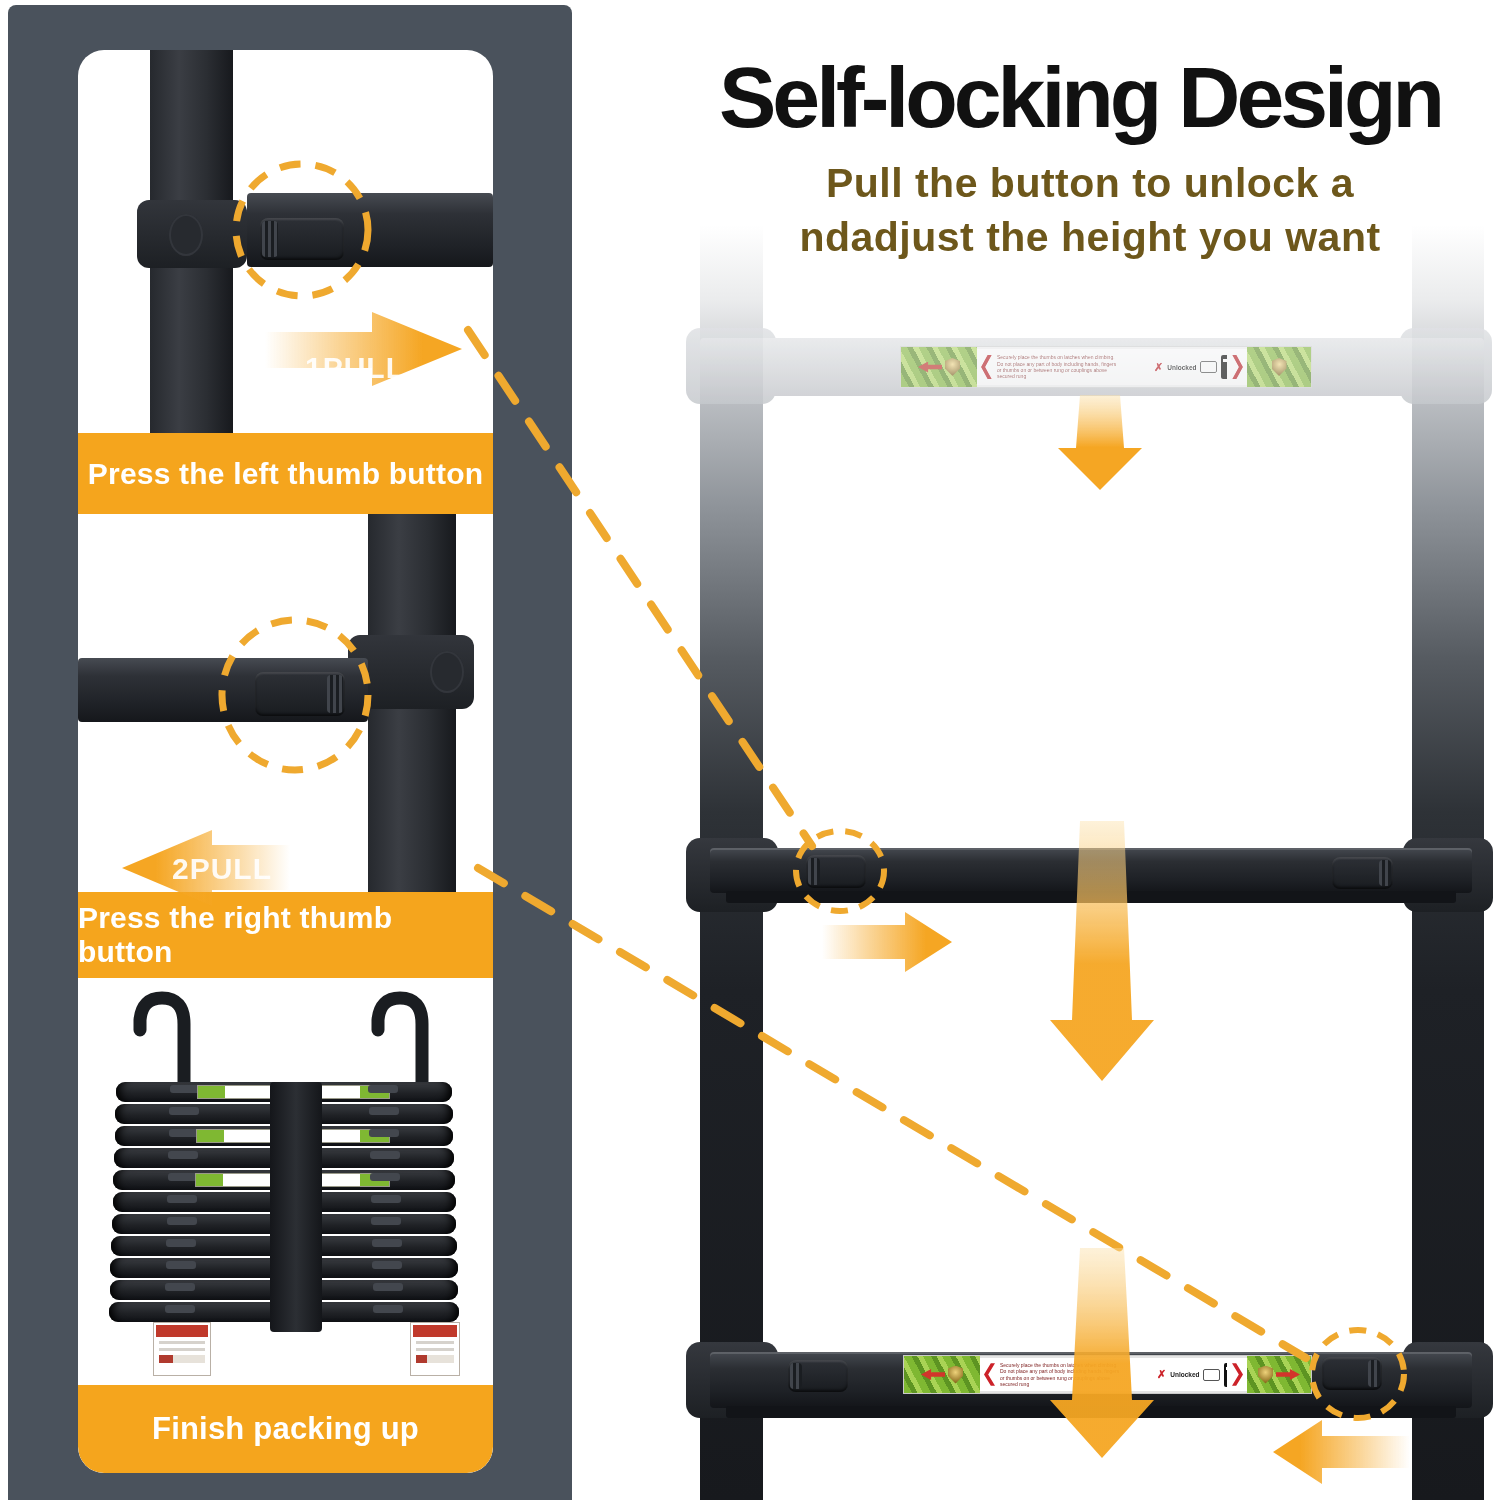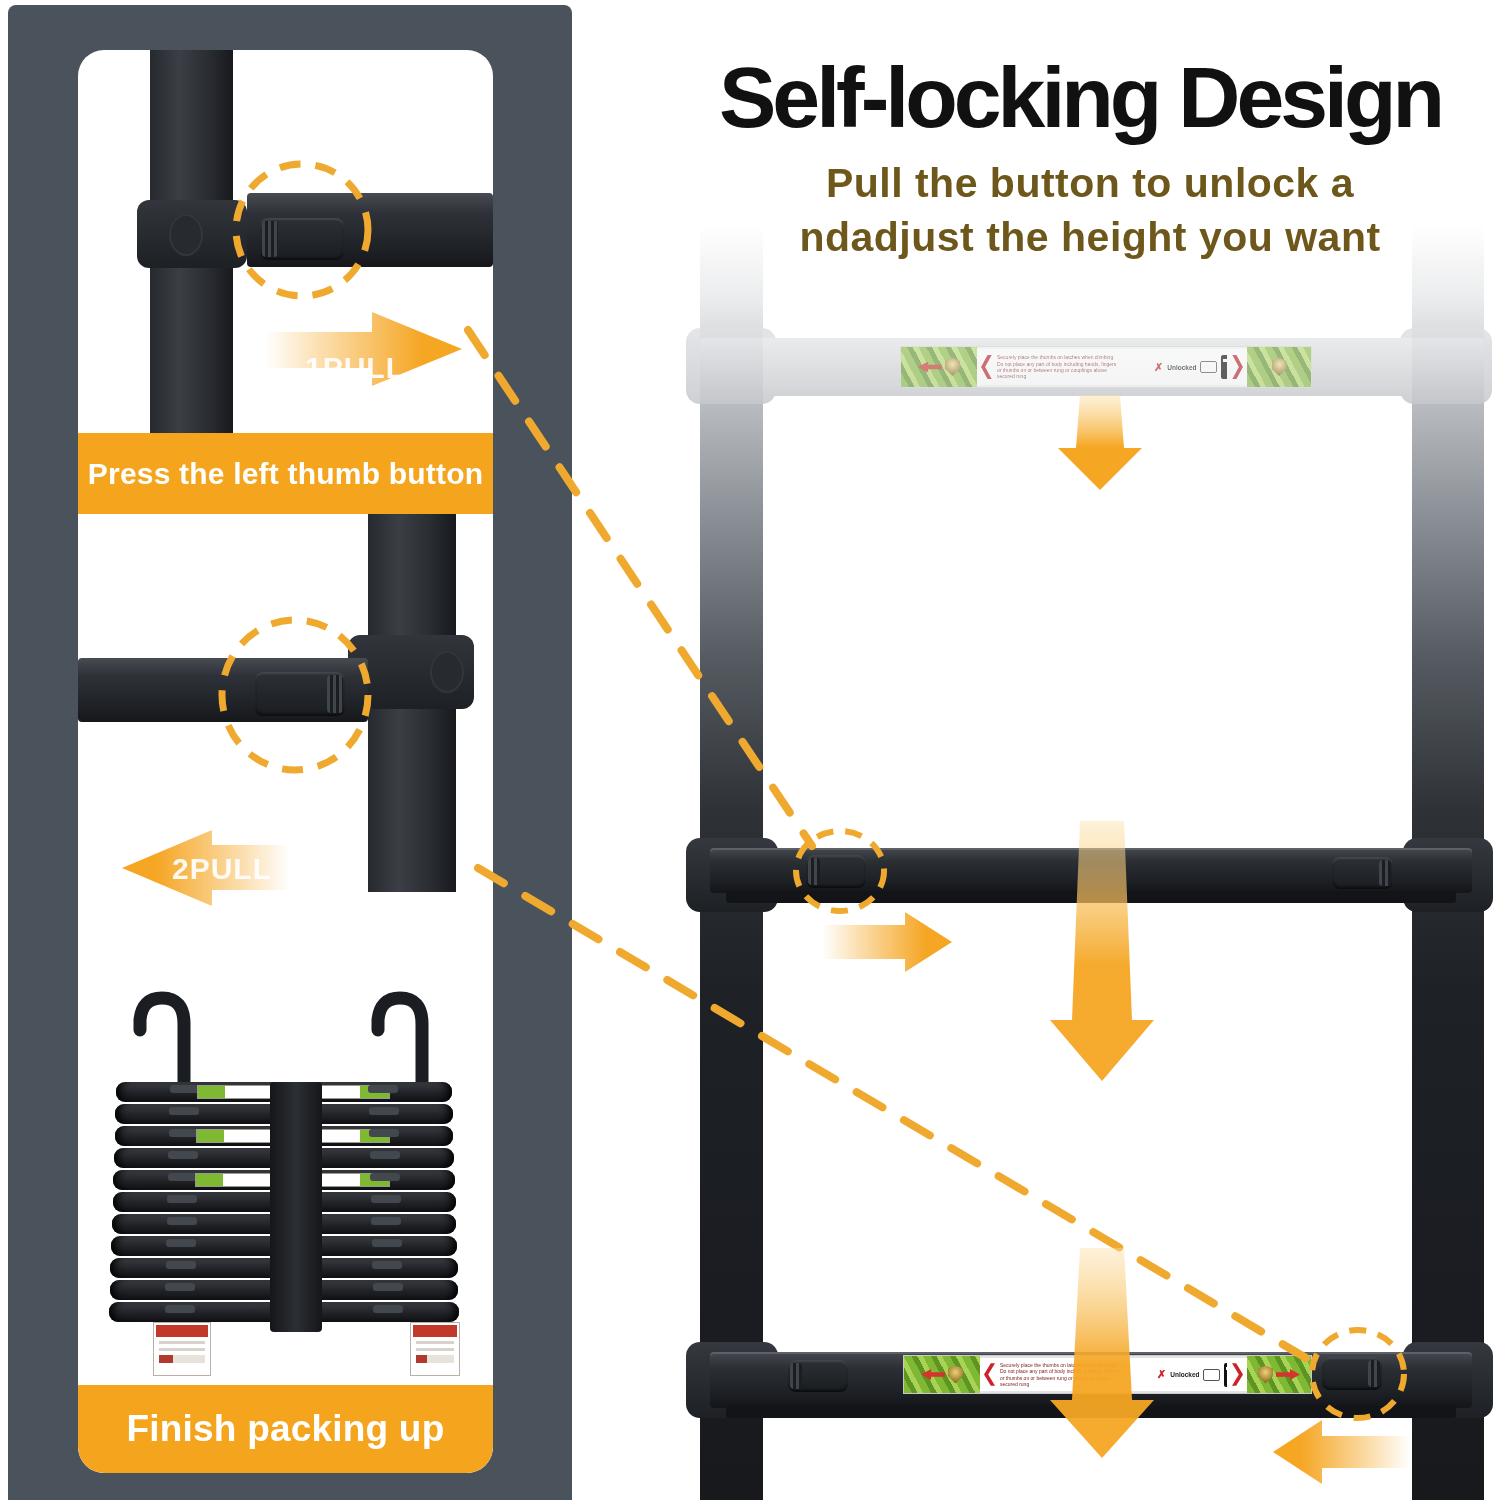--- a/index.html
+++ b/index.html
@@ -30,21 +30,21 @@
   .btn2{left:177px;top:622px;width:90px;height:44px;}
   .ridge{position:absolute;top:3px;bottom:3px;width:16px;
          background:repeating-linear-gradient(90deg,#41454c 0 3px,#1a1d21 3px 6px);border-radius:4px;}
   .ridge-l{left:2px;} .ridge-r{right:2px;}
   
   .banner{position:absolute;left:0;width:100%;background:var(--banner-yellow,#F5A51D);
           display:flex;align-items:center;justify-content:center;color:#fff;font-weight:700;
           font-size:30px;letter-spacing:.2px;}
   .banner1{top:383px;height:81px;}
   .banner2{top:842px;height:86px;}
-  .banner3{top:1335px;height:88px;border-radius:0 0 26px 26px;font-size:37px;}
+  .banner3{top:1335px;height:88px;border-radius:0 0 26px 26px;font-size:31px;}
   
   .hook{position:absolute;width:74px;height:104px;}
   .hookL{left:50px;top:938px;} .hookR{left:288px;top:938px;}
   .stack{position:absolute;left:30px;top:1032px;width:352px;height:250px;
          display:flex;flex-direction:column;align-items:center;}
   .fbar{position:relative;height:20px;margin-bottom:2px;border-radius:9px;
         background:linear-gradient(180deg,#3a3d42,#202226 55%,#101216);
         box-shadow:inset 10px 0 8px -6px #000, inset -10px 0 8px -6px #000;}
   .fbar::before,.fbar::after{content:"";position:absolute;top:3px;width:30px;height:8px;
         background:#43474e;border-radius:3px;}
@@ -126,20 +126,23 @@
         <span>Press the left thumb button</span>
       </div>
 
       <div class="tube tube2"></div>
       <div class="collar collar2">
         <span class="collar-dot" style="right:10px;top:16px;"></span>
       </div>
       <div class="rung-photo rung2"></div>
       <div class="thumb-btn btn2">
         <span class="ridge ridge-r"></span>
+      </div>
+      <div class="banner banner2">
+        <span>Press the right thumb button</span>
       </div>
 
       <div class="hook hookL">
         <svg viewBox="0 0 74 104" width="74" height="104">
           <path d="M56 102 V36 Q56 10 34 10 Q14 10 12 32 V42" fill="none" stroke="#1a1d21" stroke-width="13" stroke-linecap="round"></path>
         </svg>
       </div>
       <div class="hook hookR">
         <svg viewBox="0 0 74 104" width="74" height="104">
           <path d="M56 102 V36 Q56 10 34 10 Q14 10 12 32 V42" fill="none" stroke="#1a1d21" stroke-width="13" stroke-linecap="round"></path>

